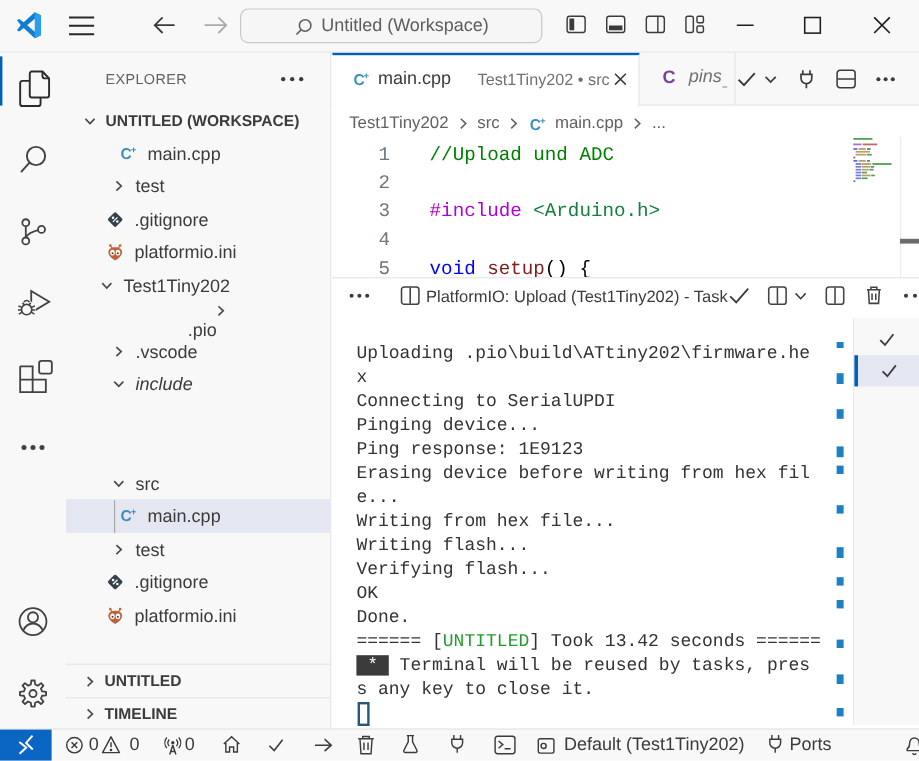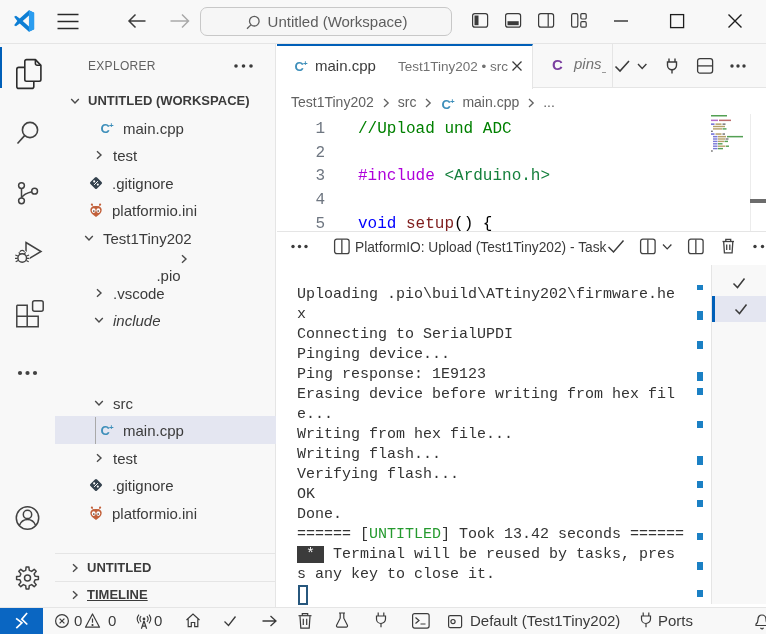--- a/index.html
+++ b/index.html
@@ -308,21 +308,21 @@
 <div class="abs" style="left:55px; top:553px; width:221px; border-top:1px solid #e5e5e5;"></div>
 <div class="abs treerow secthdr" style="left:55px; top:554px; height:27px;">
     <span class="ics" style="margin-left:12px;">
       <svg width="16" height="16" viewBox="0 0 16 16">
         <path d="M6 4.2l4 3.8-4 3.8" fill="none" stroke="#4a4a4a" stroke-width="1.4"></path>
       </svg>
     </span>
     <span style="margin-left:4px;">UNTITLED</span>
   </div>
 <div class="abs" style="left:55px; top:581px; width:221px; border-top:1px solid #e5e5e5;"></div>
-<div class="abs treerow secthdr" style="left:55px; top:582px; height:25px;text-decoration:underline;">
+<div class="abs treerow secthdr" style="left:55px; top:582px; height:25px;">
     <span class="ics" style="margin-left:12px;">
       <svg width="16" height="16" viewBox="0 0 16 16">
         <path d="M6 4.2l4 3.8-4 3.8" fill="none" stroke="#4a4a4a" stroke-width="1.4"></path>
       </svg>
     </span>
     <span style="margin-left:4px;">TIMELINE</span>
   </div>
 
 <div class="abs" id="tabbar"></div>
 <div class="abs" id="tab1">

